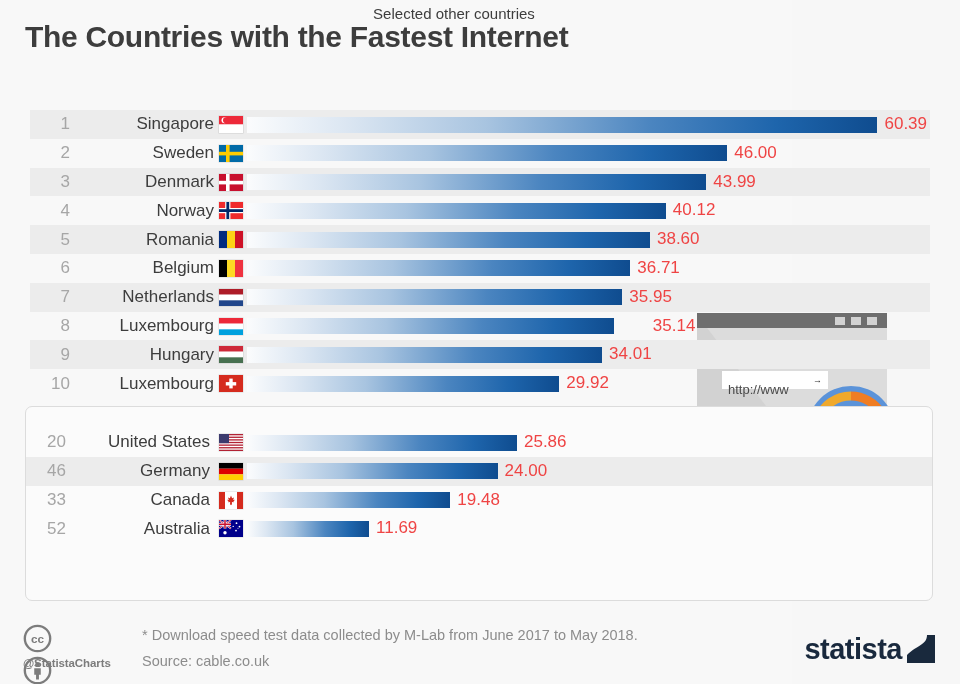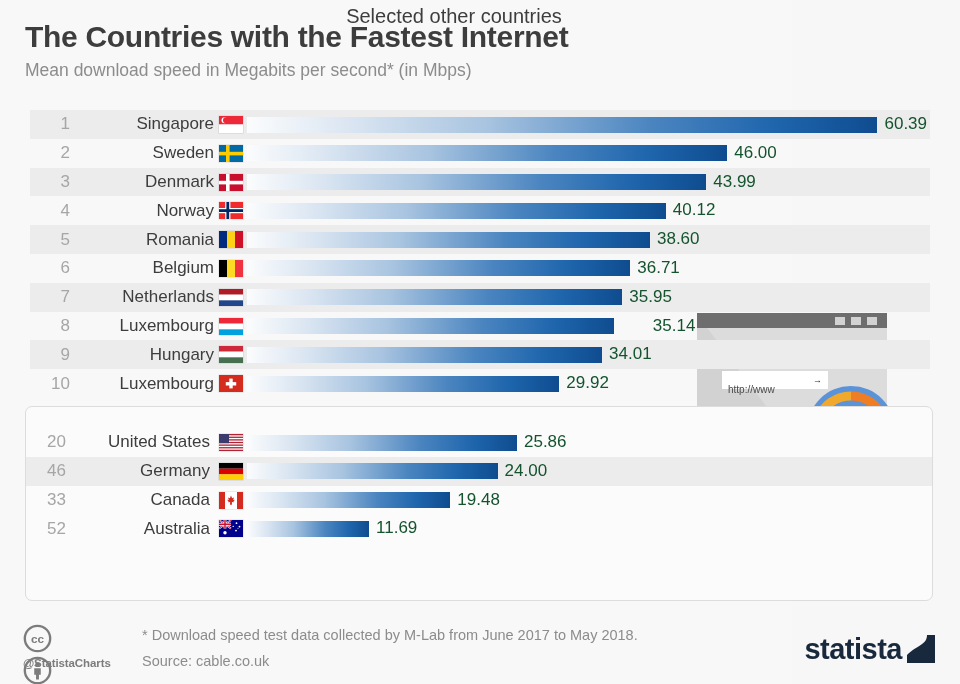--- a/index.html
+++ b/index.html
@@ -100,21 +100,21 @@
     width: 106px;
     height: 18px;
     background: #ffffff;
     display: flex;
     align-items: center;
     justify-content: space-between;
     padding: 0 6px;
     box-sizing: border-box;
   }
   .browser-urlbar span.urltext {
-    font-size: 10px;
+    font-size: 13px;
     color: #4a4a4a;
     font-family: "Liberation Sans", sans-serif;
     margin-top: 18px;
   }
   .browser-urlbar span.arrow {
     font-size: 9px;
     color: #2c2c2c;
     line-height: 1;
   }
   .browser-footerbar {
@@ -195,21 +195,21 @@
     height: 16px;
     background: linear-gradient(to right, #fbfcfd 0%, #dbe6f2 16%, #a8c4e0 38%, #4b85c0 64%, #1e65ac 84%, #0f4c8f 100%);
     z-index: 2;
   }
   .value {
     position: absolute;
     top: 0;
     height: 28.8px;
     line-height: 28.8px;
     font-size: 17px;
-    color: #14532d;
+    color: #ef4444;
     z-index: 3;
     white-space: nowrap;
   }
 
   
   .selected-box {
     position: absolute;
     left: 25px;
     top: 406px;
     width: 908px;
@@ -219,21 +219,21 @@
     background: #fbfbfb;
     box-sizing: border-box;
     z-index: 2;
   }
   .selected-title {
     position: absolute;
     left: 0;
     top: 5px;
     width: 908px;
     text-align: center;
-    font-size: 20px;
+    font-size: 15px;
     color: #3d3d3d;
     z-index: 3;
   }
   .rows-bottom {
     position: absolute;
     left: 0;
     top: 428px;
     width: 960px;
     z-index: 3;
   }
@@ -301,21 +301,20 @@
     line-height: 30px;
   }
 </style>
 </head>
 <body>
 
 <div id="infographic">
 
   <div class="header">
     <h1 class="title">The Countries with the Fastest Internet</h1>
-    <p class="subtitle">Mean download speed in Megabits per second* (in Mbps)</p>
   </div>
 
   <div class="illustration">
     <div class="browser-window">
       <div class="browser-sheen"></div>
       <div class="browser-titlebar">
         <div class="browser-dot d1"></div>
         <div class="browser-dot d2"></div>
         <div class="browser-dot d3"></div>
       </div>

